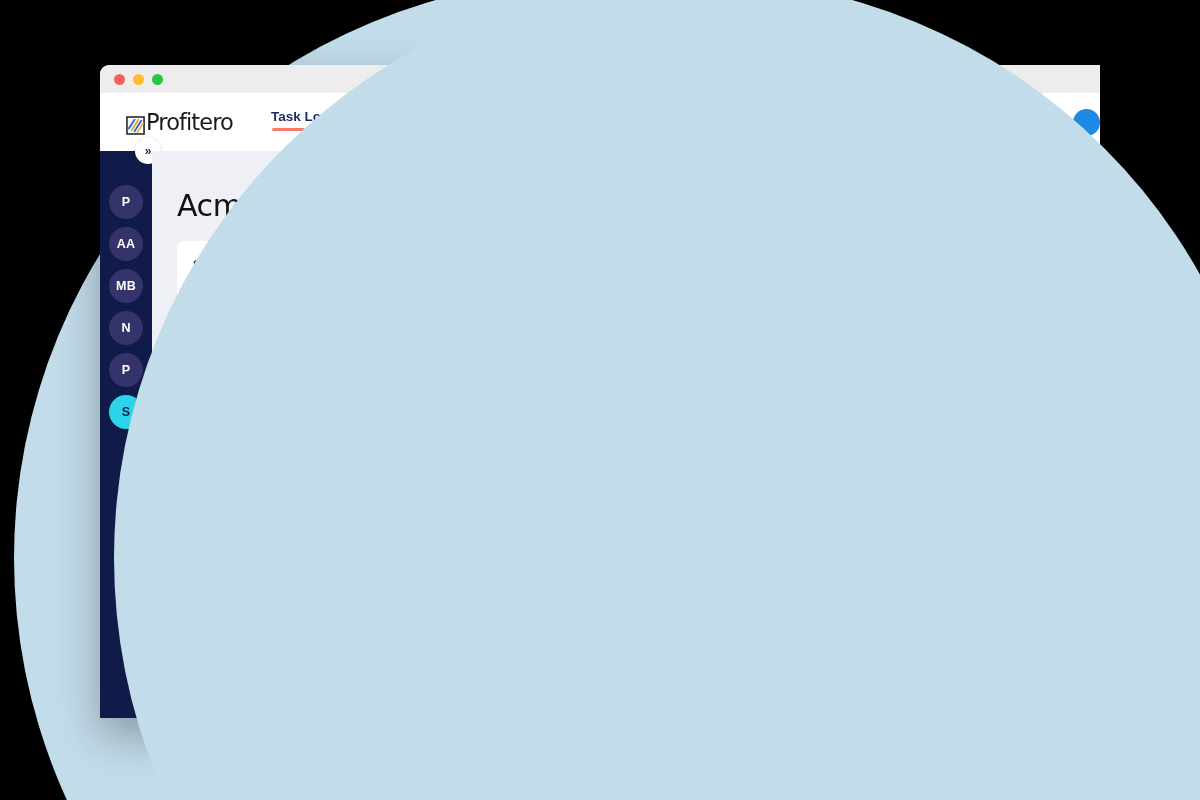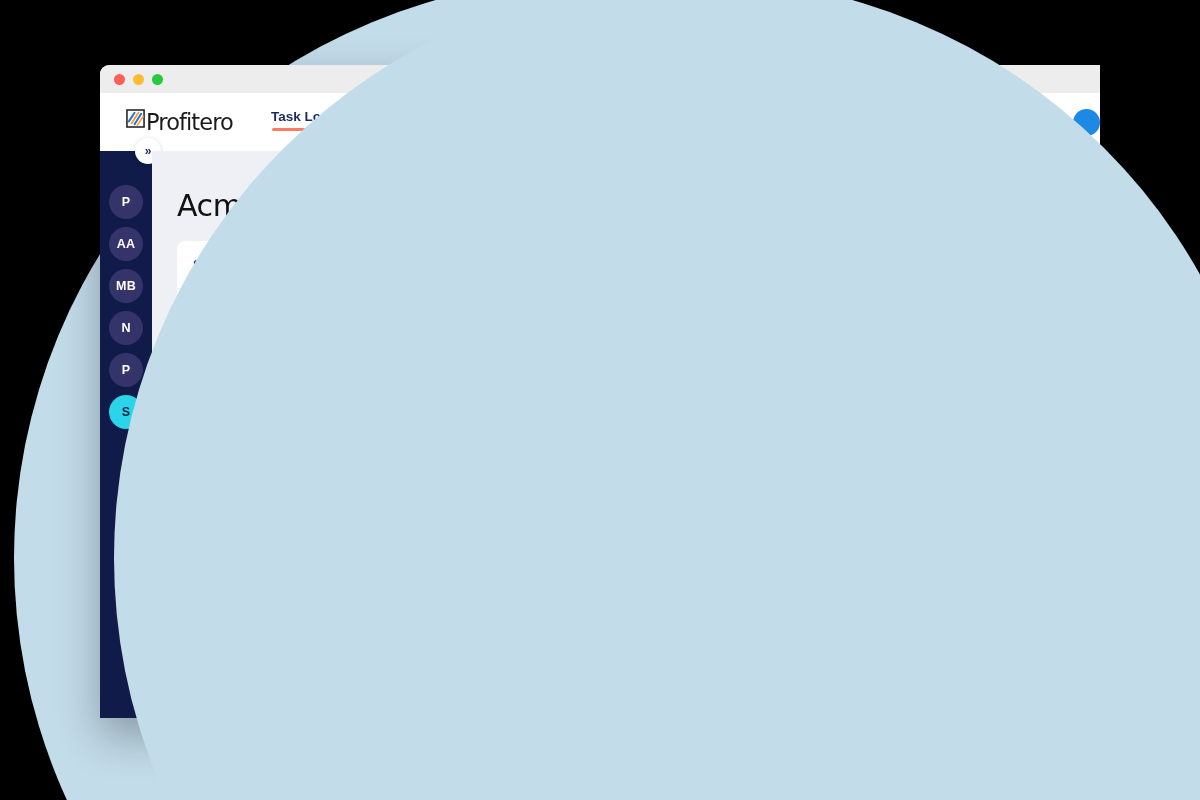--- a/index.html
+++ b/index.html
@@ -40,21 +40,21 @@
   .dot.yellow { background: #febc2e; }
   .dot.green { background: #28c840; }
 
   
   .topnav {
     height: 58px; background: #ffffff;
     display: flex; align-items: center;
     padding: 0 22px 0 26px;
     position: relative;
   }
-  .logo { display: flex; align-items: flex-start; gap: 1px; }
+  .logo { display: flex; align-items: flex-end; gap: 1px; }
   .logo-mark { width: 19px; height: 19px; display: block; }
   .logo-text {
     font-size: 22.5px; letter-spacing: -0.9px;
     color: #1b1b1b; font-weight: 400;
     font-family: "DejaVu Sans", sans-serif;
   }
   .nav-tabs { margin-left: 38px; display: flex; align-items: flex-start; height: 100%; padding-top: 16px;}
   .nav-tab {
     font-size: 13.5px; font-weight: bold; color: #1b2a5e;
     padding-bottom: 5px; position: relative; cursor: pointer;

